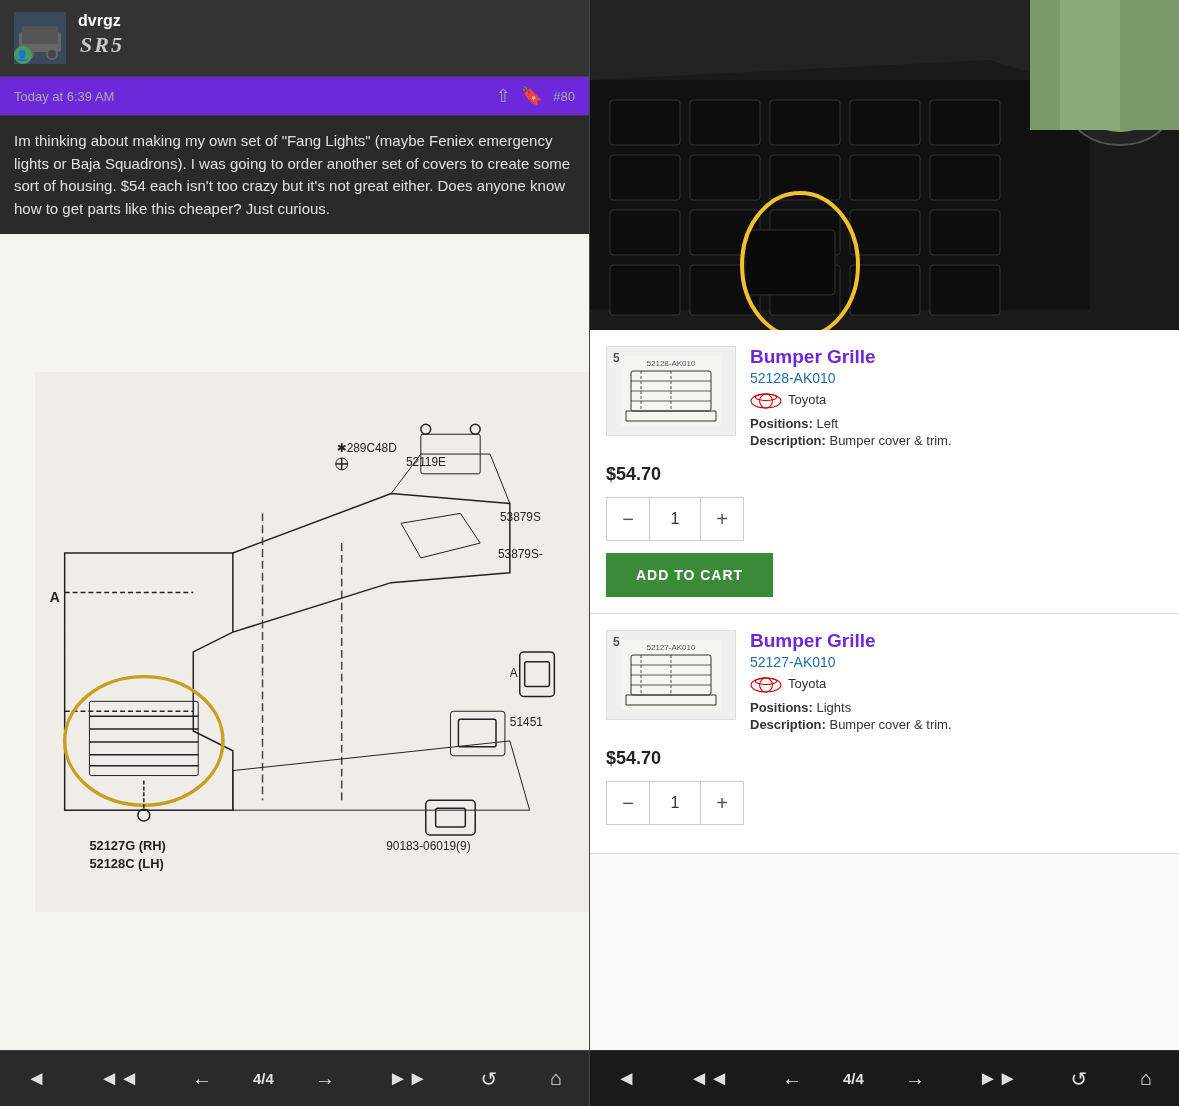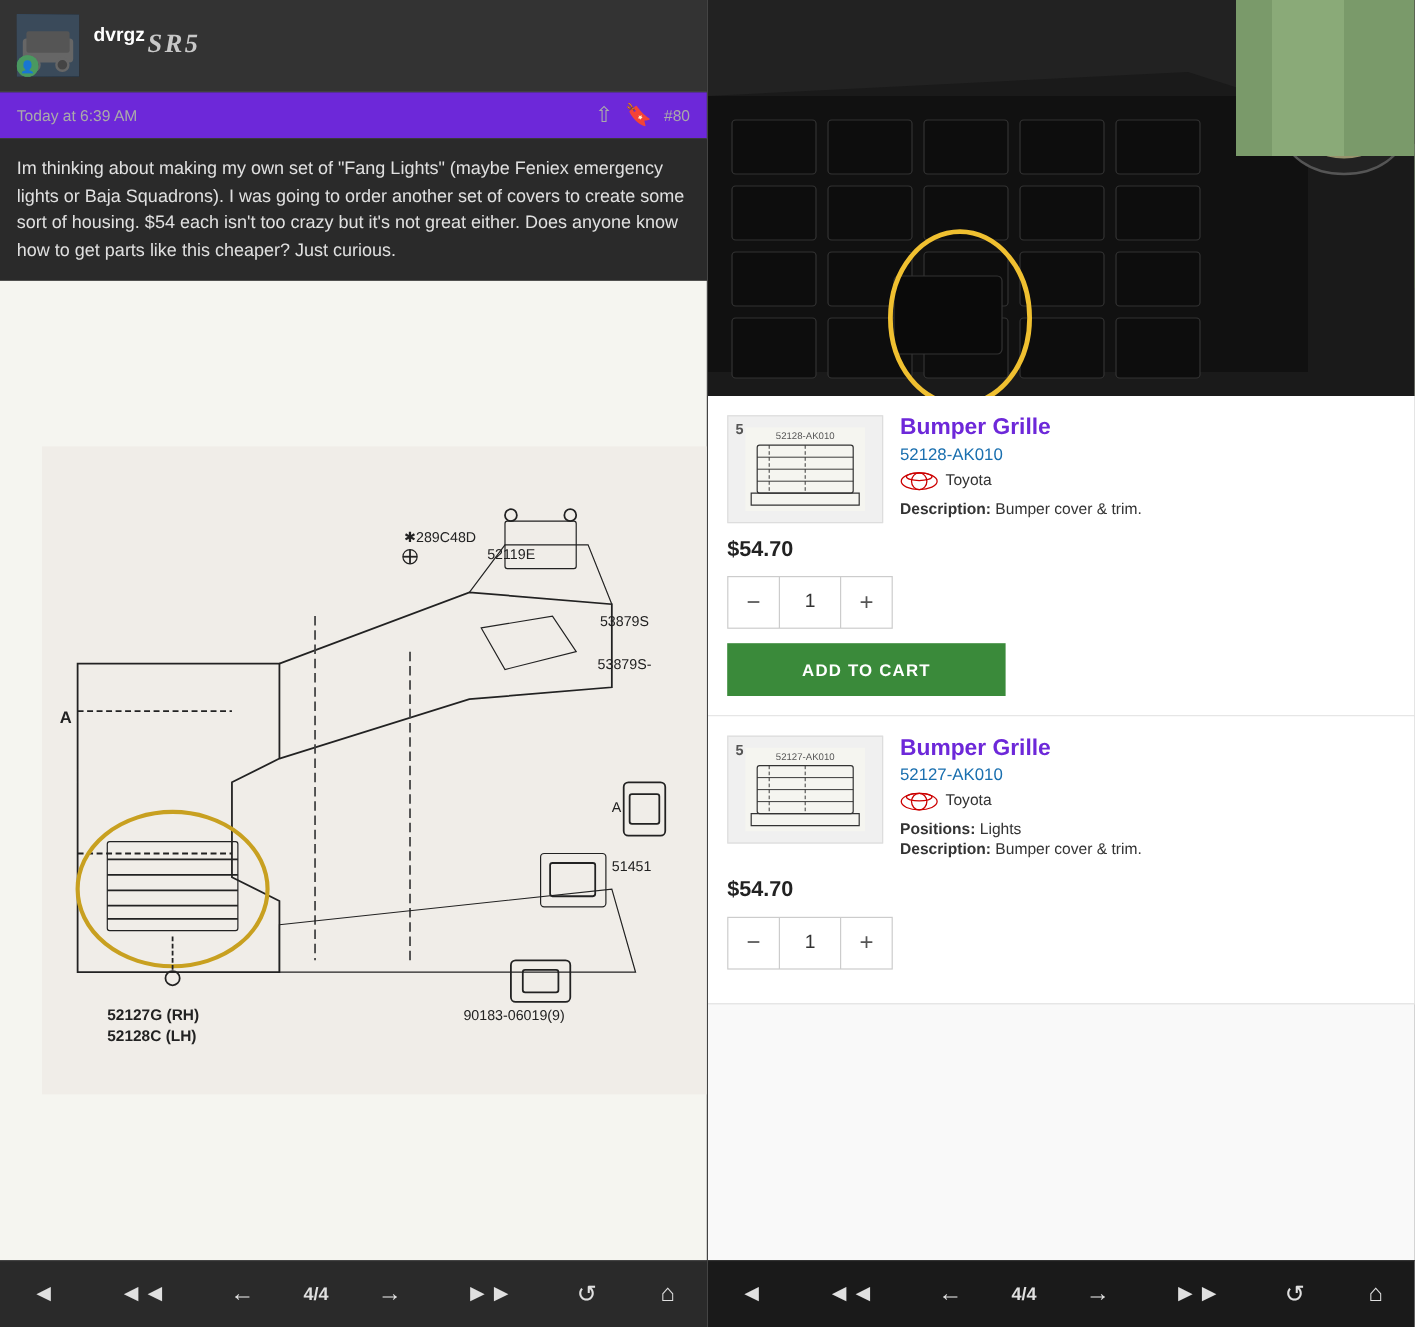--- a/index.html
+++ b/index.html
@@ -53,21 +53,21 @@
       background: #4a9960;
       border-radius: 50%;
       display: flex;
       align-items: center;
       justify-content: center;
       font-size: 11px;
     }
 
     .user-info {
       display: flex;
-      flex-direction: row;
+      flex-direction: column;
     }
 
     .username {
       font-size: 16px;
       font-weight: bold;
       color: #fff;
     }
 
     .user-badge {
       font-size: 18px;
@@ -286,21 +286,21 @@
 
     .add-to-cart-btn {
       background: #3a8a3a;
       color: #fff;
       border: none;
       padding: 14px 24px;
       font-size: 14px;
       font-weight: bold;
       letter-spacing: 1px;
       cursor: pointer;
-      width: 232px;
+      width: 167px;
       text-align: center;
     }
 
     
     .nav-bar {
       height: 56px;
       background: #2a2a2a;
       display: flex;
       align-items: center;
       justify-content: space-around;
@@ -554,20 +554,24 @@
         <div class="product-info">
           <div class="product-title">Bumper Grille</div>
           <div class="product-sku">52128-AK010</div>
           <div class="toyota-logo">
             <svg class="toyota-logo-icon" viewBox="0 0 60 30">
               <ellipse cx="30" cy="15" rx="28" ry="13" fill="none" stroke="#cc0000" stroke-width="2"></ellipse>
               <ellipse cx="30" cy="15" rx="12" ry="13" fill="none" stroke="#cc0000" stroke-width="2"></ellipse>
               <ellipse cx="30" cy="8" rx="20" ry="6" fill="none" stroke="#cc0000" stroke-width="2"></ellipse>
             </svg>
             <span class="toyota-brand-name">Toyota</span>
+          </div>
+          <div class="product-positions">
+            <span class="bold-label">Positions:</span>
+            <span>Left</span>
           </div>
           <div class="product-desc">
             <span class="bold-label">Description:</span>
             <span>Bumper cover &amp; trim.</span>
           </div>
         </div>
       </div>
       <div class="product-price">$54.70</div>
       <div class="qty-controls">
         <button class="qty-btn">−</button>

